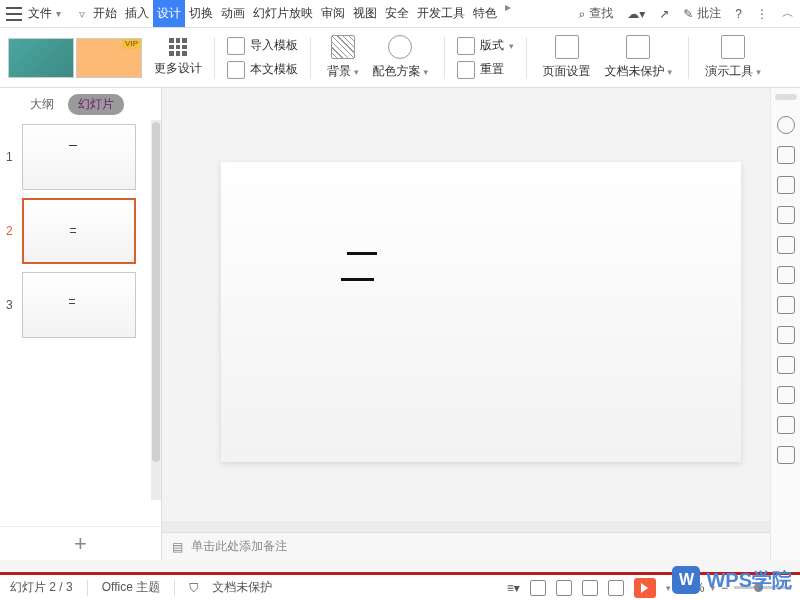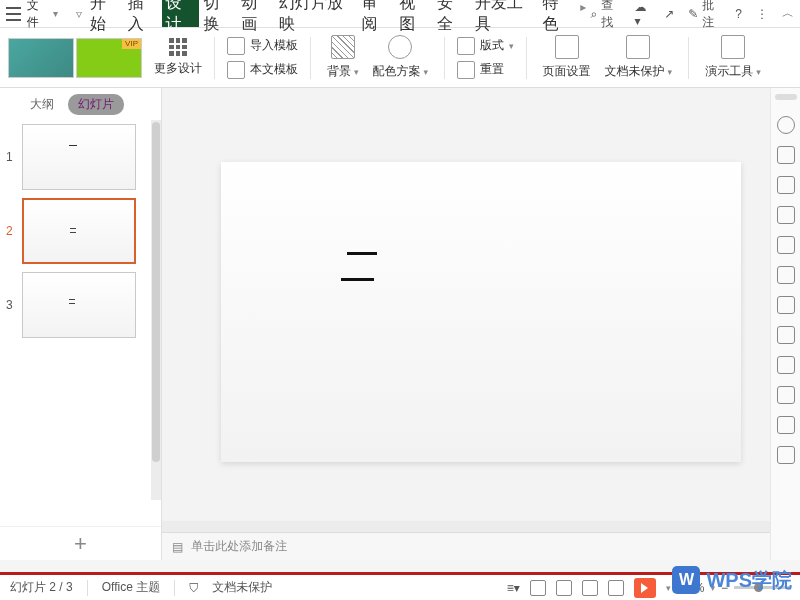--- a/index.html
+++ b/index.html
@@ -3,31 +3,31 @@
 <meta charset="utf-8">
 <style>
 * { margin: 0; padding: 0; box-sizing: border-box; font-family: "Microsoft YaHei", sans-serif; }
 body { width: 800px; height: 600px; background: #f5f5f5; overflow: hidden; position: relative; }
 .menubar { height: 28px; background: #fff; border-bottom: 1px solid #e0e0e0; display: flex; align-items: center; padding: 0 6px; font-size: 12px; }
 .menu-icon { width: 16px; height: 14px; display: flex; flex-direction: column; justify-content: space-between; margin-right: 6px; }
 .menu-icon span { height: 2px; background: #555; }
 .file-btn { display: flex; align-items: center; margin-right: 14px; color: #333; }
 .file-arrow { margin-left: 4px; color: #888; font-size: 10px; }
 .tabs { display: flex; height: 100%; }
-.tab { padding: 0 4px; display: flex; align-items: center; color: #333; height: 100%; cursor: pointer; font-size: 16px; }
-.tab.active { background: #14532d; color: #fff; }
+.tab { padding: 0 4px; display: flex; align-items: center; color: #333; height: 100%; cursor: pointer; font-size: 12px; text-align: center; }
+.tab.active { background: #3b82f6; color: #fff; }
 .tab-more { padding: 0 4px; color: #888; }
 .menubar-right { margin-left: auto; display: flex; align-items: center; gap: 14px; color: #555; font-size: 12px; }
 .search-group { display: flex; align-items: center; gap: 4px; }
 
 .toolbar { height: 60px; background: #fff; border-bottom: 1px solid #ddd; display: flex; align-items: center; padding: 0 8px; gap: 6px; }
 .theme-strip { display: flex; gap: 2px; }
 .theme-thumb { width: 66px; height: 40px; border: 1px solid #ccc; position: relative; }
 .theme-thumb.t1 { background: linear-gradient(135deg, #4aa7a0 0%, #3d8a84 100%); }
-.theme-thumb.t2 { background: #84cc16; }
+.theme-thumb.t2 { background: #fdba74; }
 .vip-badge { position: absolute; top: 0; right: 0; background: #f5c042; color: #7a4b00; font-size: 8px; padding: 0 3px; line-height: 10px; }
 .more-designs { display: flex; flex-direction: column; align-items: center; gap: 4px; font-size: 12px; color: #333; margin-left: 6px; }
 .grid-icon { width: 18px; height: 18px; display: grid; grid-template-columns: repeat(3,1fr); grid-template-rows: repeat(3,1fr); gap: 2px; }
 .grid-icon span { background: #666; }
 .tb-divider { width: 1px; height: 42px; background: #e3e3e3; margin: 0 6px; }
 .tb-group-v { display: flex; flex-direction: column; gap: 6px; font-size: 12px; color: #333; }
 .tb-item { display: flex; align-items: center; gap: 5px; cursor: pointer; }
 .tb-icon { width: 18px; height: 18px; border: 1.5px solid #999; border-radius: 2px; }
 .tb-big { display: flex; flex-direction: column; align-items: center; gap: 4px; font-size: 12px; color: #333; cursor: pointer; padding: 0 4px; }
 .tb-big-icon { width: 24px; height: 24px; border: 1.5px solid #999; border-radius: 2px; }

